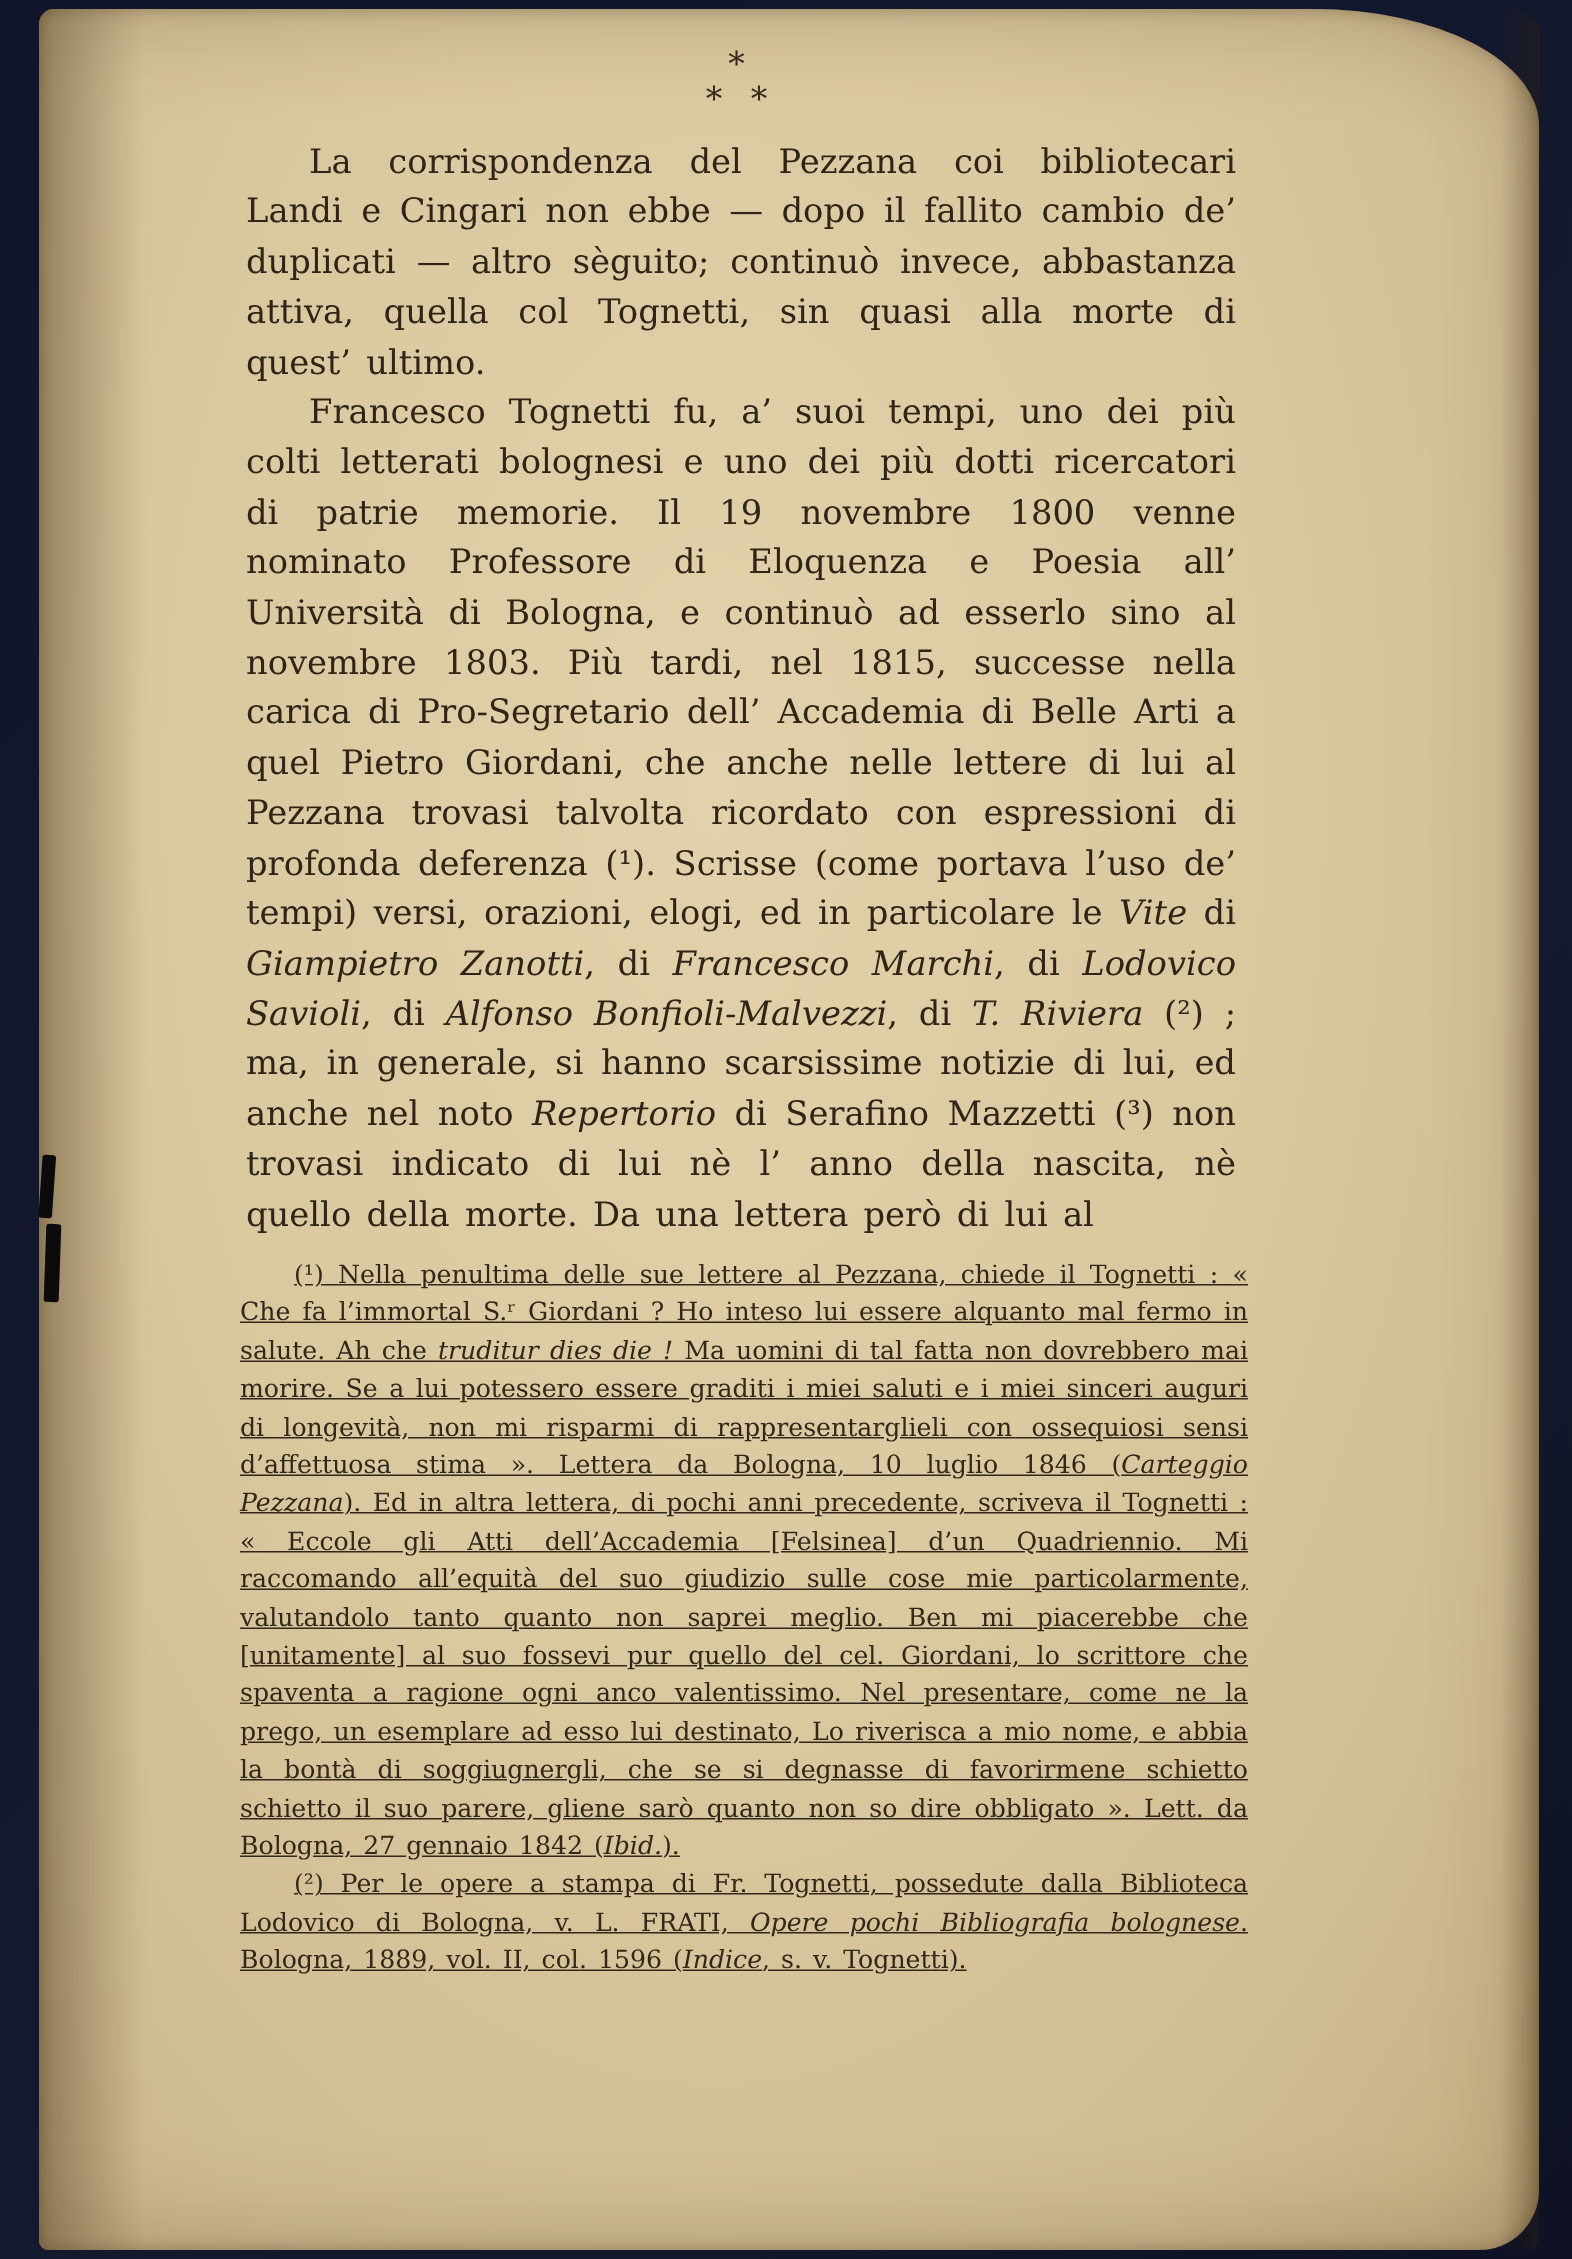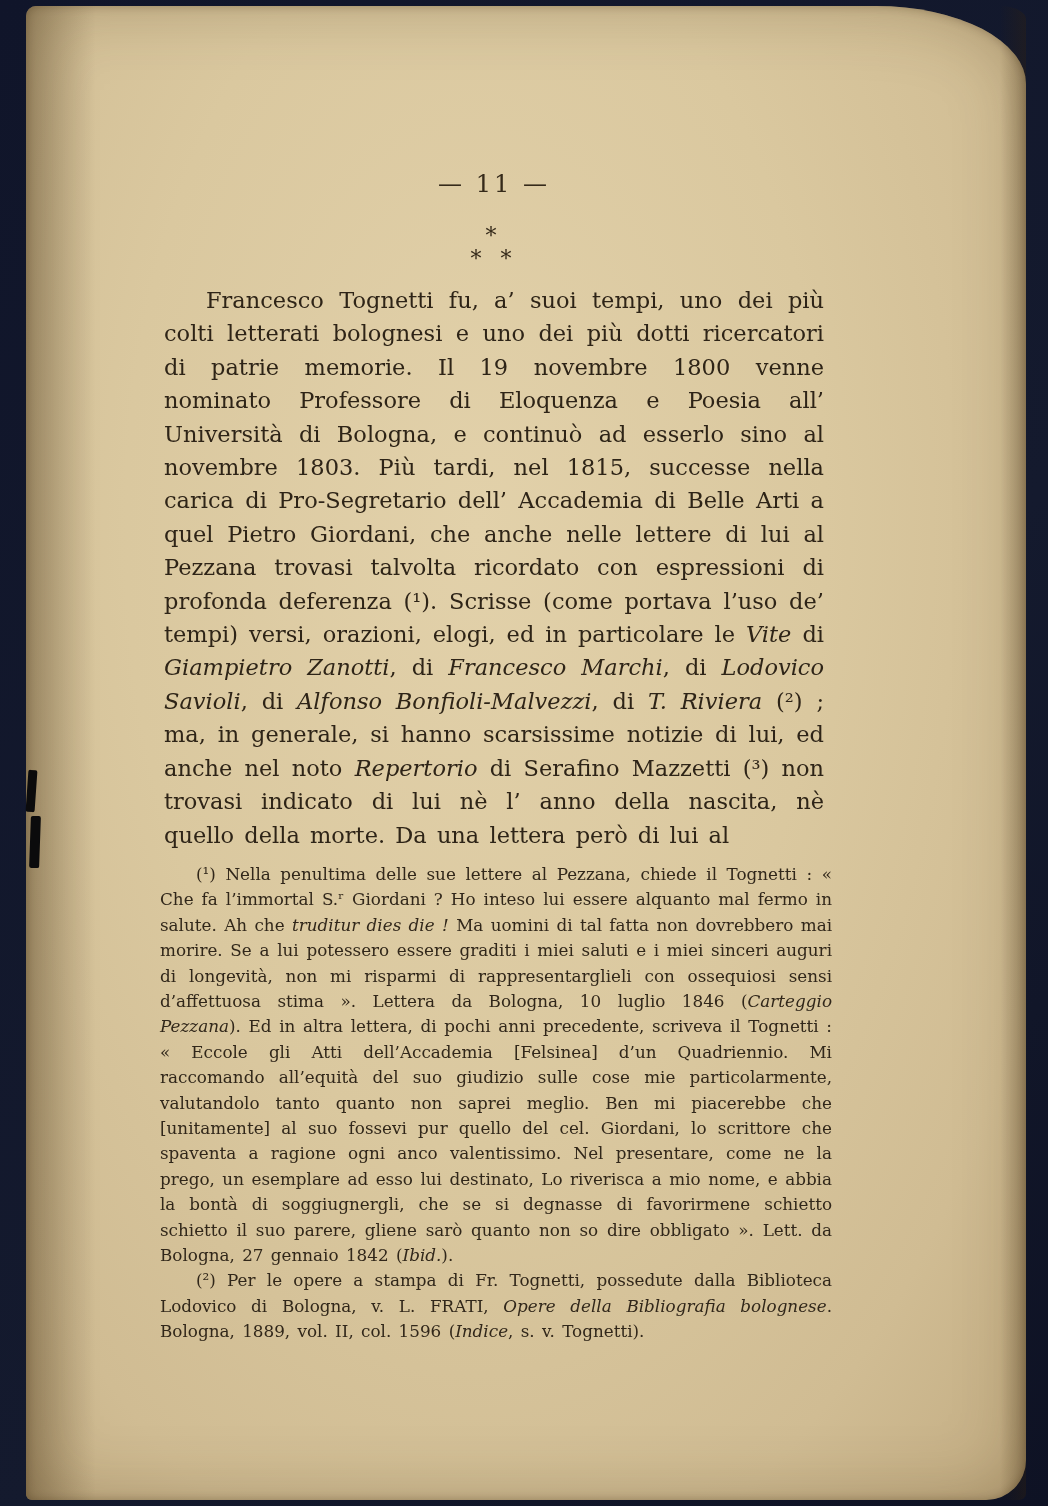--- a/index.html
+++ b/index.html
@@ -82,20 +82,21 @@
   .footnotes {
     margin-top: 10px;
     font-size: 16.8px;
     line-height: 25.4px;
     text-align: justify;
     word-spacing: 2px;
   }
   .footnotes p {
     margin: 0;
     text-indent: 36px;
+    text-decoration: underline;
   }
   i { font-style: italic; }
   .binding-mark {
     position: absolute;
     background: #0b0b0c;
     border-radius: 2px;
   }
   .mark1 {
     left: 27px; top: 770px;
     width: 9px; height: 42px;
@@ -106,31 +107,31 @@
     width: 10px; height: 52px;
     transform: rotate(2deg);
   }
 </style>
 </head>
 <body>
 
 <div class="stage">
   <div class="page">
     <div class="text-col">
-      <div class="pagenum">— 11 —</div>
       <div class="ornament">
         <div>*</div>
         <div>* *</div>
       </div>
       <div class="body-text" id="main-text">
+          <p><span>La corrispondenza del Pezzana coi bibliotecari Landi e Cingari non ebbe — dopo il fallito cambio de’ duplicati — altro sèguito; continuò invece, abbastanza attiva, quella col Tognetti, sin quasi alla morte di quest’ ultimo.</span></p>
           <p><span>Francesco Tognetti fu, a’ suoi tempi, uno dei più colti letterati bolognesi e uno dei più dotti ricercatori di patrie memorie. Il 19 novembre 1800 venne nominato Professore di Eloquenza e Poesia all’ Università di Bologna, e continuò ad esserlo sino al novembre 1803. Più tardi, nel 1815, successe nella carica di Pro-Segretario dell’ Accademia di Belle Arti a quel Pietro Giordani, che anche nelle lettere di lui al Pezzana trovasi talvolta ricordato con espressioni di profonda deferenza (¹). Scrisse (come portava l’uso de’ tempi) versi, orazioni, elogi, ed in particolare le </span><i>Vite</i><span> di </span><i>Giampietro Zanotti</i><span>, di </span><i>Francesco Marchi</i><span>, di </span><i>Lodovico Savioli</i><span>, di </span><i>Alfonso Bonfioli-Malvezzi</i><span>, di </span><i>T. Riviera</i><span> (²) ; ma, in generale, si hanno scarsissime notizie di lui, ed anche nel noto </span><i>Repertorio</i><span> di Serafino Mazzetti (³) non trovasi indicato di lui nè l’ anno della nascita, nè quello della morte. Da una lettera però di lui al</span></p>
         </div>
     </div>
     <div class="fn-col">
       <div class="footnotes" id="footnotes">
           <p><span>(¹) Nella penultima delle sue lettere al Pezzana, chiede il Tognetti : « Che fa l’immortal S.ʳ Giordani ? Ho inteso lui essere alquanto mal fermo in salute. Ah che </span><i>truditur dies die !</i><span> Ma uomini di tal fatta non dovrebbero mai morire. Se a lui potessero essere graditi i miei saluti e i miei sinceri auguri di longevità, non mi risparmi di rappresentarglieli con ossequiosi sensi d’affettuosa stima ». Lettera da Bologna, 10 luglio 1846 (</span><i>Carteggio Pezzana</i><span>). Ed in altra lettera, di pochi anni precedente, scriveva il Tognetti : « Eccole gli Atti dell’Accademia [Felsinea] d’un Quadriennio. Mi raccomando all’equità del suo giudizio sulle cose mie particolarmente, valutandolo tanto quanto non saprei meglio. Ben mi piacerebbe che [unitamente] al suo fossevi pur quello del cel. Giordani, lo scrittore che spaventa a ragione ogni anco valentissimo. Nel presentare, come ne la prego, un esemplare ad esso lui destinato, Lo riverisca a mio nome, e abbia la bontà di soggiugnergli, che se si degnasse di favorirmene schietto schietto il suo parere, gliene sarò quanto non so dire obbligato ». Lett. da Bologna, 27 gennaio 1842 (</span><i>Ibid.</i><span>).</span></p>
-          <p><span>(²) Per le opere a stampa di Fr. Tognetti, possedute dalla Biblioteca Lodovico di Bologna, v. L. FRATI, </span><i>Opere della Bibliografia bolognese</i><span>. Bologna, 1889, vol. II, col. 1596 (</span><i>Indice</i><span>, s. v. Tognetti).</span></p>
+          <p><span>(²) Per le opere a stampa di Fr. Tognetti, possedute dalla Biblioteca Lodovico di Bologna, v. L. FRATI, </span><i>Opere pochi Bibliografia bolognese</i><span>. Bologna, 1889, vol. II, col. 1596 (</span><i>Indice</i><span>, s. v. Tognetti).</span></p>
         </div>
     </div>
   </div>
   <div class="binding-mark mark1"></div>
   <div class="binding-mark mark2"></div>
 </div>
 
 </body></html>

